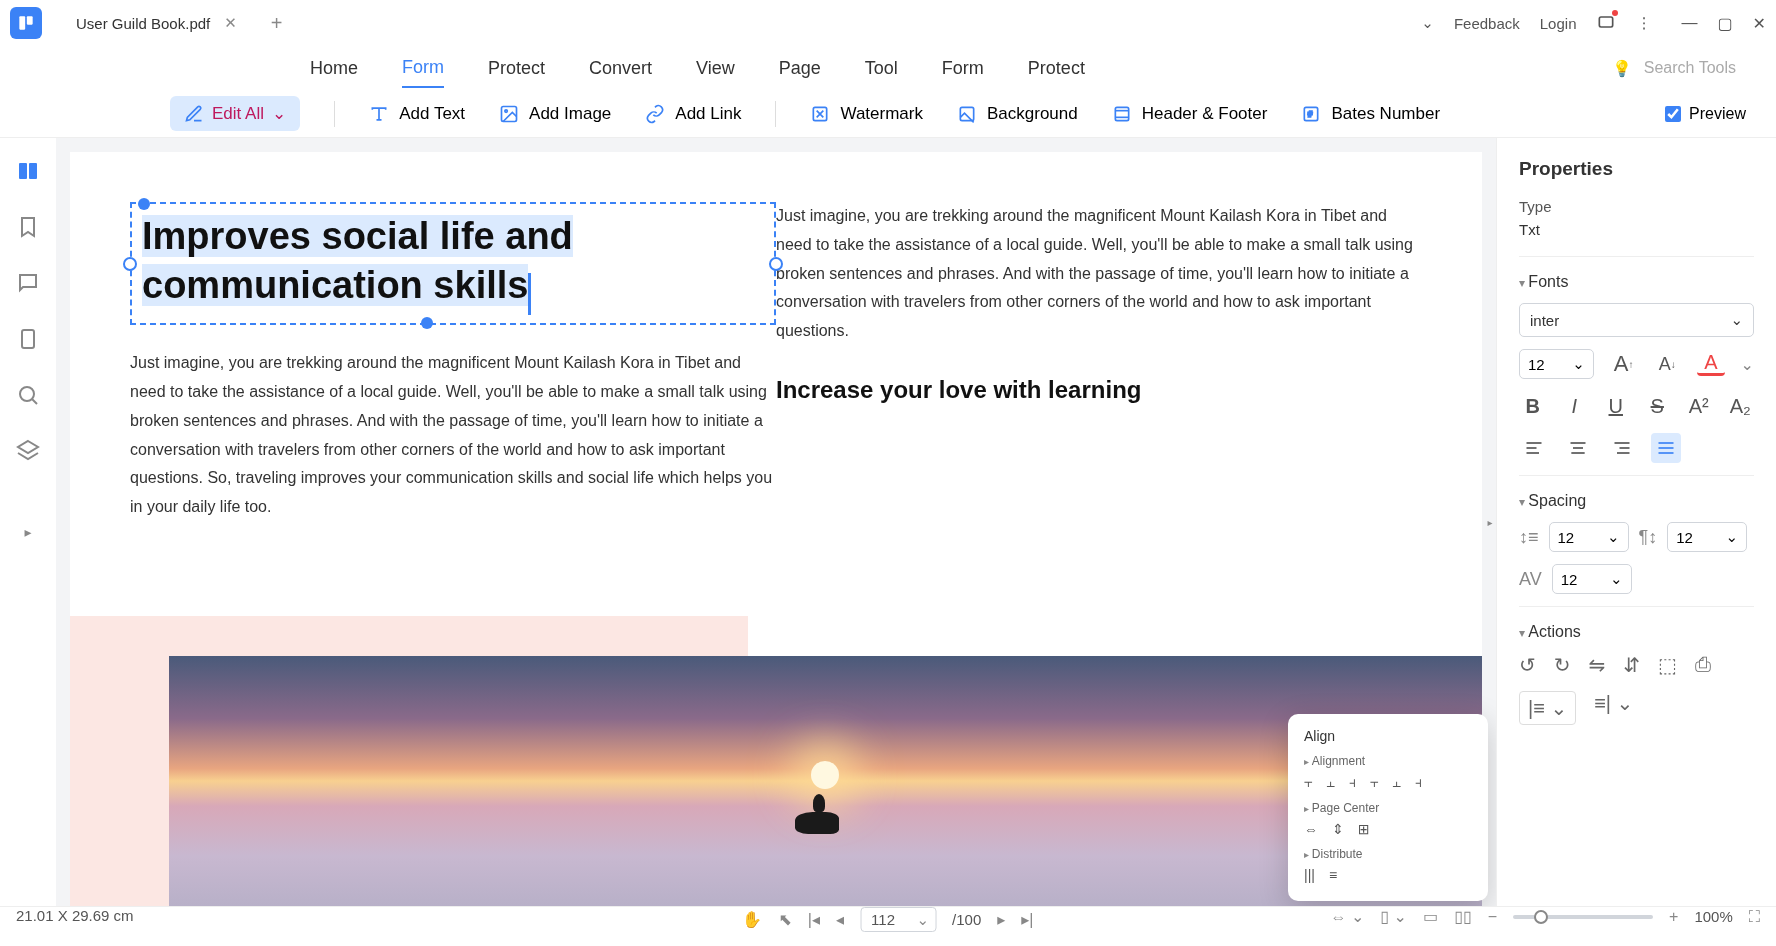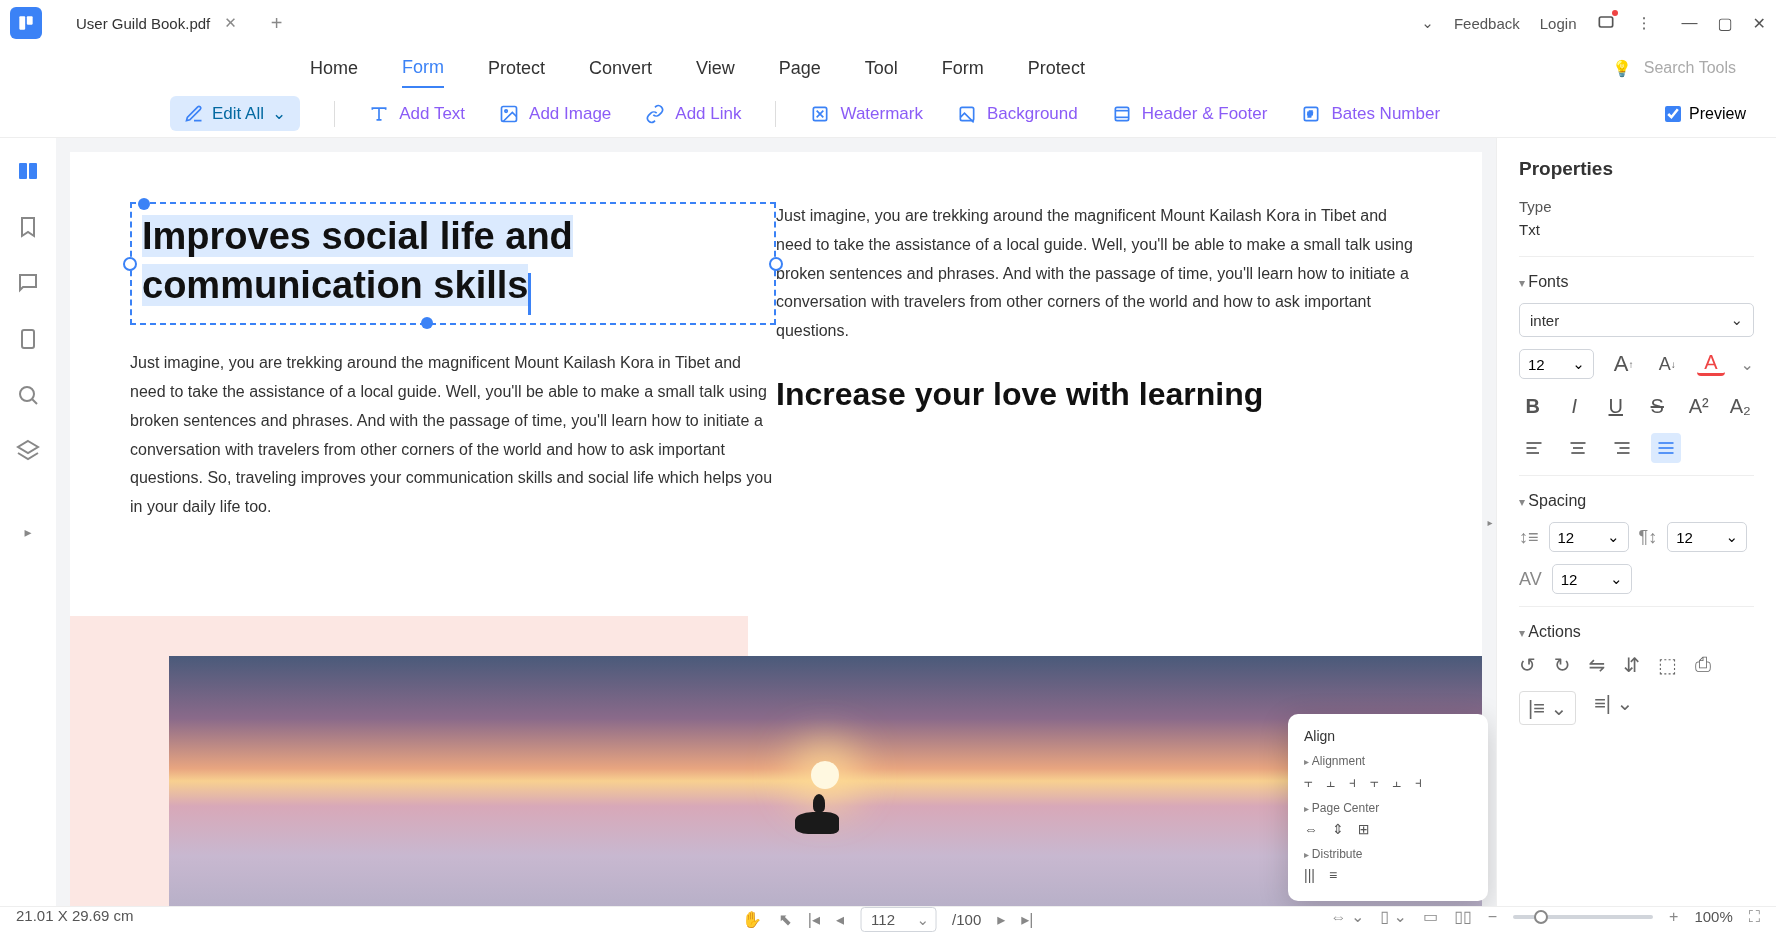--- a/index.html
+++ b/index.html
@@ -14,22 +14,22 @@
 .dot-badge { position:relative; }
 .dot-badge::after { content:""; position:absolute; top:-2px; right:-2px; width:6px; height:6px; background:#ef4444; border-radius:50%; }
 
 .menubar { height:44px; display:flex; align-items:center; padding:0 30px 0 310px; gap:44px; position:relative; }
 .menu-item { font-size:18px; color:#333; cursor:pointer; padding:8px 0; }
 .menu-item.active { color:#3b82f6; border-bottom:2px solid #3b82f6; }
 .search-tools { position:absolute; right:40px; display:flex; align-items:center; gap:12px; color:#aaa; font-size:16px; }
 .lightbulb { color:#fbbf24; }
 
 .toolbar { height:48px; display:flex; align-items:center; padding:0 30px 0 170px; gap:34px; border-bottom:1px solid #eee; }
-.tool-btn { display:flex; gap:10px; font-size:17px; color:#8b5cf6; cursor:pointer; }
-.edit-all-btn { background:#dbeafe; padding:7px 14px; border-radius:6px; color:#0369a1; display:flex; align-items:center; gap:8px; font-size:17px; }
+.tool-btn { display:flex; gap:10px; font-size:17px; color:#000000; cursor:pointer; }
+.edit-all-btn { background:#dbeafe; padding:7px 14px; border-radius:6px; color:#be185d; display:flex; align-items:center; gap:8px; font-size:17px; }
 .divider { width:1px; height:26px; background:#ddd; }
 .preview-chk { margin-left:auto; display:flex; align-items:center; gap:8px; font-size:16px; }
 .preview-chk input { width:16px; height:16px; accent-color:#3b82f6; }
 
 .main { position:absolute; top:138px; bottom:40px; left:0; right:0; display:flex; }
 .leftbar { width:56px; display:flex; flex-direction:column; align-items:center; padding-top:20px; gap:30px; }
 .leftbar-icon { width:26px; height:26px; display:flex; align-items:center; justify-content:center; color:#888; font-size:20px; cursor:pointer; }
 .leftbar-icon.active { color:#3b82f6; }
 .leftbar-icon.active svg { fill:#3b82f6; }
 .leftbar-expand { margin-top:30px; color:#888; font-size:14px; }
@@ -42,21 +42,21 @@
 .sel-handle.tl { top:-6px; left:6px; }
 .sel-handle.bl { bottom:-6px; left:45%; }
 .sel-circle { position:absolute; width:14px; height:14px; border:2px solid #3b82f6; border-radius:50%; background:#fff; }
 .sel-circle.l { left:-9px; top:50%; transform:translateY(-50%); }
 .sel-circle.r { right:-9px; top:50%; transform:translateY(-50%); }
 .heading-sel { background:#dbeafe; font-size:38px; font-weight:700; line-height:1.3; display:inline; color:#111; }
 .cursor-bar { display:inline-block; width:3px; height:42px; background:#3b82f6; vertical-align:middle; }
 .body-text { font-size:16px; line-height:1.8; color:#333; }
 .body-text2 { font-size:16px; line-height:1.8; color:#333; margin-bottom:16px; }
 .hl { background:#fca5a5; padding:1px 4px; }
-.heading2 { font-size:32px; font-weight:700; color:#111; margin-top:30px; }
+.heading2 { font-size:24px; font-weight:700; color:#111; margin-top:30px; }
 
 .beach-img { position:absolute; bottom:0; left:0; right:0; height:290px; }
 .img-bg { position:absolute; left:0; top:0; bottom:0; width:48%; background:#fce7e3; }
 .img-main { position:absolute; left:7%; right:0; bottom:0; height:250px; background:linear-gradient(to bottom,#4a5a7a 0%,#8a6a8a 25%,#e8a580 45%,#f8d090 50%,#d8a8b8 60%,#c8b8d0 80%,#b8b0c8 100%); overflow:hidden; }
 .sun { position:absolute; left:50%; top:42%; width:28px; height:28px; background:#fff8e0; border-radius:50%; box-shadow:0 0 40px 20px rgba(255,220,150,0.8); transform:translateX(-50%); }
 .horse { position:absolute; left:50%; top:55%; width:60px; height:50px; transform:translateX(-50%); }
 .horse::before { content:""; position:absolute; width:44px; height:22px; background:#1a1a1a; border-radius:40% 30% 20% 30%; top:18px; }
 .horse::after { content:""; position:absolute; width:12px; height:18px; background:#1a1a1a; border-radius:50% 50% 30% 30%; top:0; left:18px; }
 
 .float-panel { position:absolute; right:8px; bottom:5px; width:200px; background:#fff; border-radius:10px; box-shadow:0 8px 30px rgba(0,0,0,0.18); padding:14px 16px; font-size:13px; z-index:10; }

